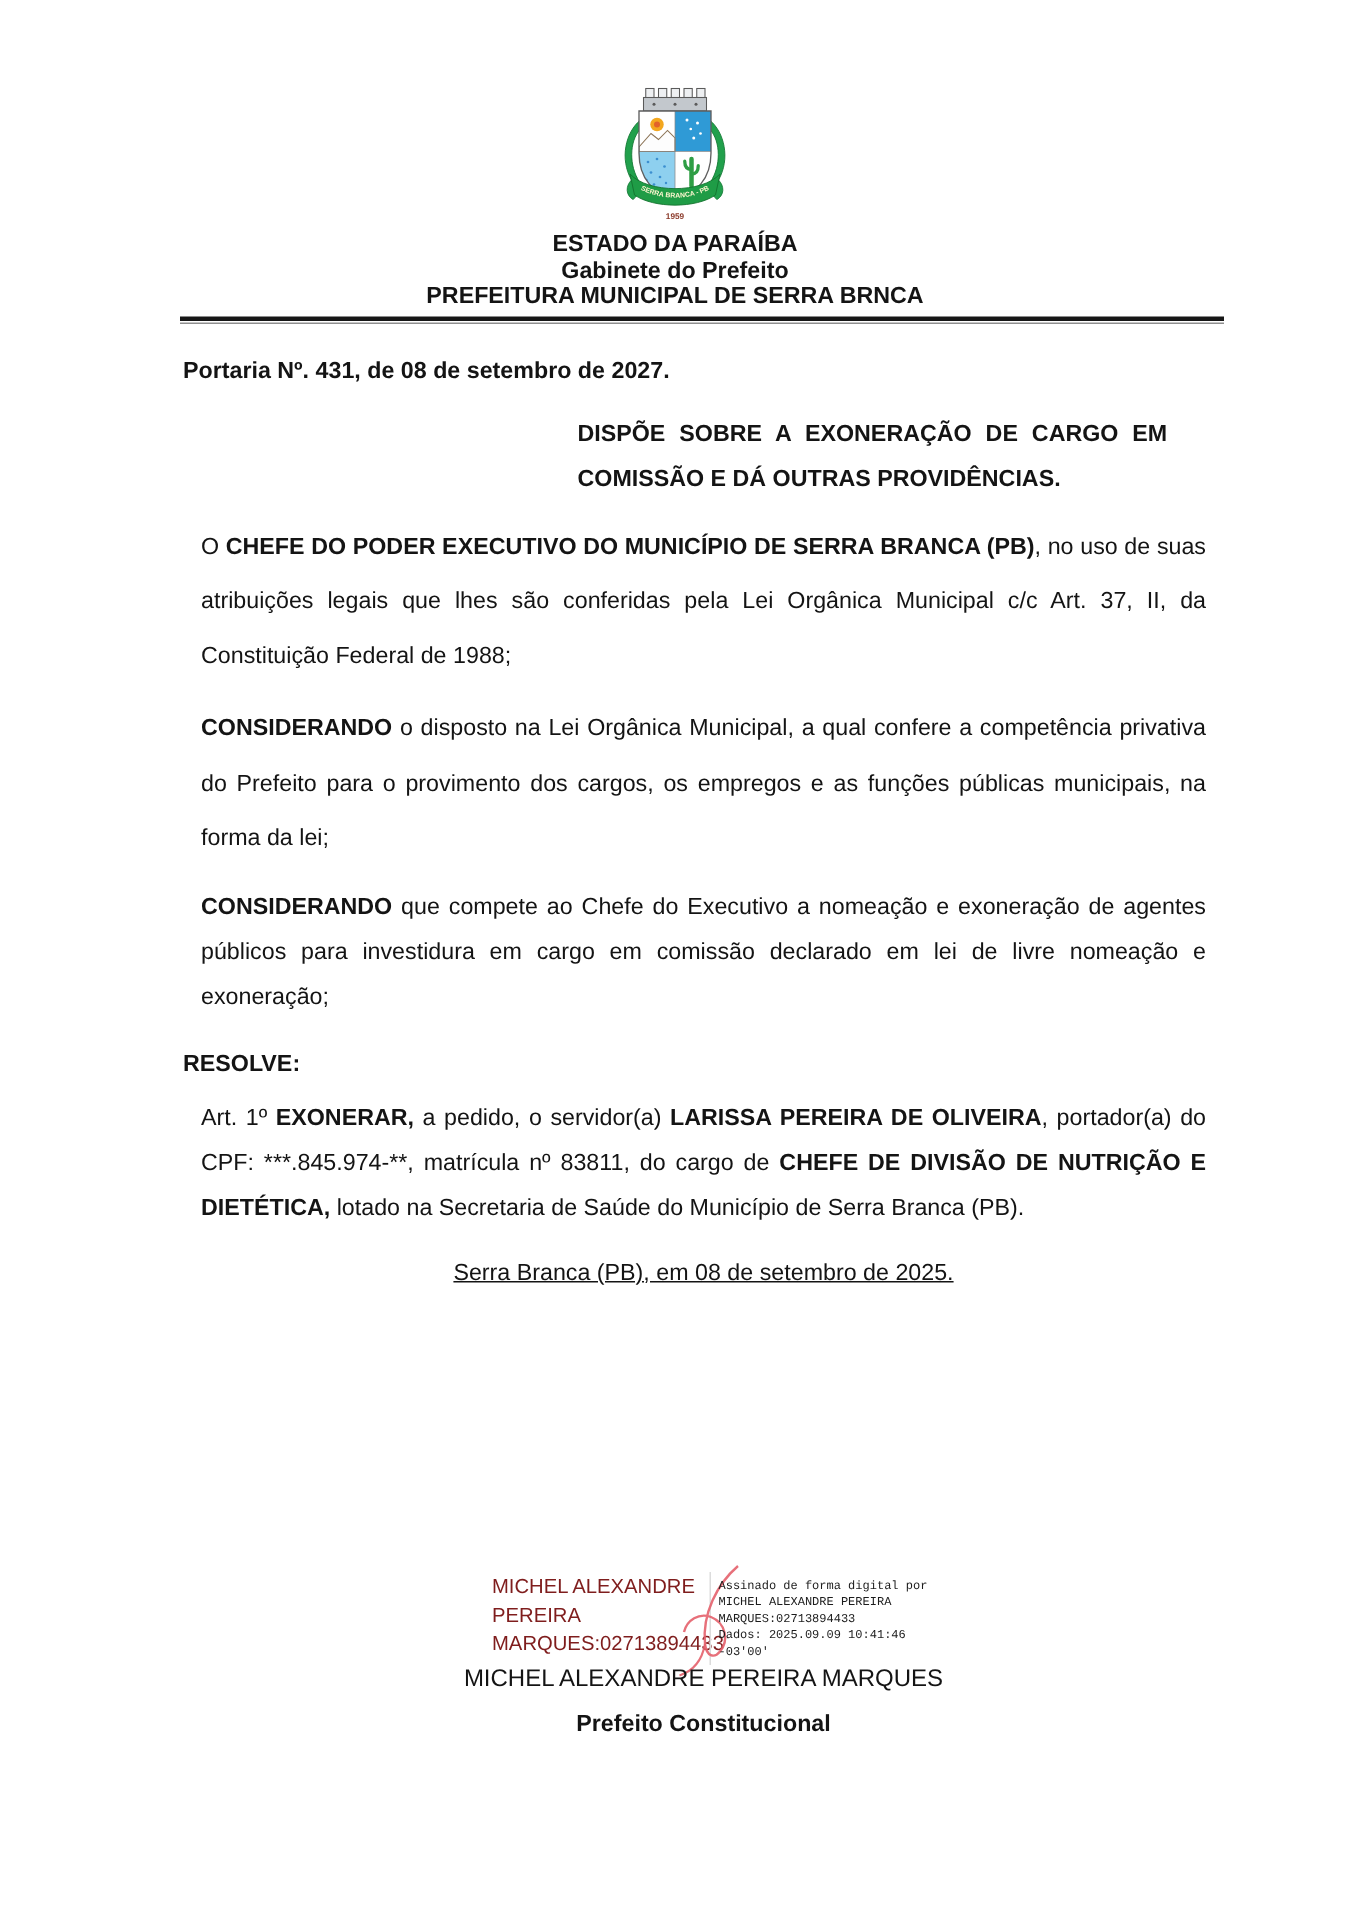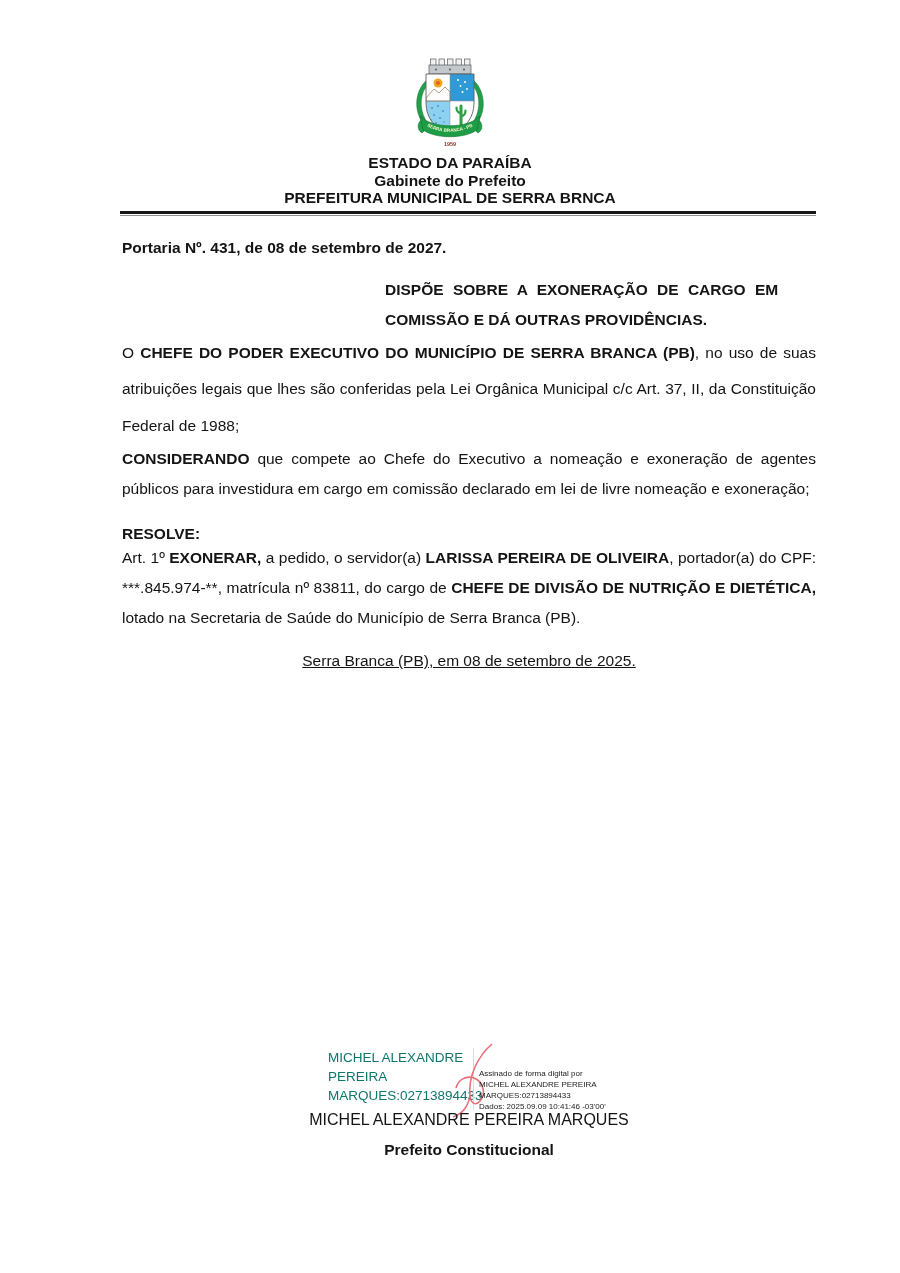--- a/index.html
+++ b/index.html
@@ -11,37 +11,37 @@
   .crest { display:block; margin:56px auto 0 auto; }
   .hdr-line { text-align:center; font-weight:bold; font-size:15.5px; line-height:17.5px; }
   .rule-wrap { margin:4px 84px 0 120px; }
   .rule-thick { height:3px; background:#161616; }
   .rule-thin  { height:1px; background:#8f8f8f; margin-top:1px; }
   
   .content { margin-left:122px; width:694px; font-size:15.5px; }
   .doc-title { margin-top:22px; font-weight:bold; line-height:19px; }
   .ementa { margin-left:263px; width:431px; margin-top:18px; font-weight:bold; line-height:30px; }
   .ementa-l1 { word-spacing:5px; }
-  p.body { margin:0; text-align:justify; }
+  p.body { margin:12px; text-align:justify; }
   .lh-wide  { line-height:36.5px; }
   .lh-tight { line-height:30px; }
   .opening { margin-top:20px; }
   .cons1 { margin-top:7px; }
   .cons2 { margin-top:9px; }
   .resolve { margin-top:20px; font-weight:bold; line-height:19px; }
   .art1 { margin-top:16px; }
   .art2 { margin-top:14px; }
   .dateline { margin-top:18px; text-align:center; line-height:19px;text-decoration:underline; }
   
   .sig-stamp { position:absolute; left:328px; top:1046px; width:300px; height:72px; }
   .stamp-name { position:absolute; left:0; top:2px; width:160px;
-                font-size:13.5px; line-height:19px; color:#0f766e; }
+                font-size:13.5px; line-height:19px; color:#7f1d1d; }
   .stamp-divider { position:absolute; left:145px; top:2px; width:1px; height:62px; background:#dcdcdc; }
-  .stamp-details { position:absolute; left:151px; top:22px; width:160px;
-                   font-size:8px; line-height:11px; color:#1c1c1c; }
+  .stamp-details { position:absolute; left:151px; top:6px; width:160px;
+                   font-size:8px; line-height:11px; color:#1c1c1c;font-family:Liberation Mono, monospace; }
   .flourish { position:absolute; left:112px; top:-8px; }
   .sig-name { position:absolute; left:122px; top:1110px; width:694px; text-align:center;
               font-weight:normal; font-size:16px; line-height:20px; }
   .sig-role { position:absolute; left:122px; top:1140px; width:694px; text-align:center;
               font-weight:bold; font-size:15.5px; line-height:19px; }
 </style>
 </head>
 <body>
 
 <div class="page">
@@ -132,20 +132,21 @@
 
     <div class="doc-title">Portaria Nº. 431, de 08 de setembro de 2027.</div>
 
     <div class="ementa">
       <div class="ementa-l1">DISPÕE SOBRE A EXONERAÇÃO DE CARGO EM</div>
       <div>COMISSÃO E DÁ OUTRAS PROVIDÊNCIAS.</div>
     </div>
 
     <p class="body lh-wide opening"><span>O </span><b>CHEFE DO PODER EXECUTIVO DO MUNICÍPIO DE SERRA BRANCA (PB)</b><span>, no uso de suas atribuições legais que lhes são conferidas pela Lei Orgânica Municipal c/c Art. 37, II, da Constituição Federal de 1988;</span></p>
 
+    <p class="body lh-wide cons1"><b>CONSIDERANDO</b><span> o disposto na Lei Orgânica Municipal, a qual confere a competência privativa do Prefeito para o provimento dos cargos, os empregos e as funções públicas municipais, na forma da lei;</span></p>
 
     <p class="body lh-tight cons2"><b>CONSIDERANDO</b><span> que compete ao Chefe do Executivo a nomeação e exoneração de agentes públicos para investidura em cargo em comissão declarado em lei de livre nomeação e exoneração;</span></p>
 
     <div class="resolve">RESOLVE:</div>
 
     <p class="body lh-tight art1"><span>Art. 1º </span><b>EXONERAR,</b><span> a pedido, o servidor(a) </span><b>LARISSA PEREIRA DE OLIVEIRA</b><span>, portador(a) do CPF: ***.845.974-**, matrícula nº 83811, do cargo de </span><b>CHEFE DE DIVISÃO DE NUTRIÇÃO E DIETÉTICA,</b><span> lotado na Secretaria de Saúde do Município de Serra Branca (PB).</span></p>
 
 
     <div class="dateline">Serra Branca (PB), em 08 de setembro de 2025.</div>
   </div>

